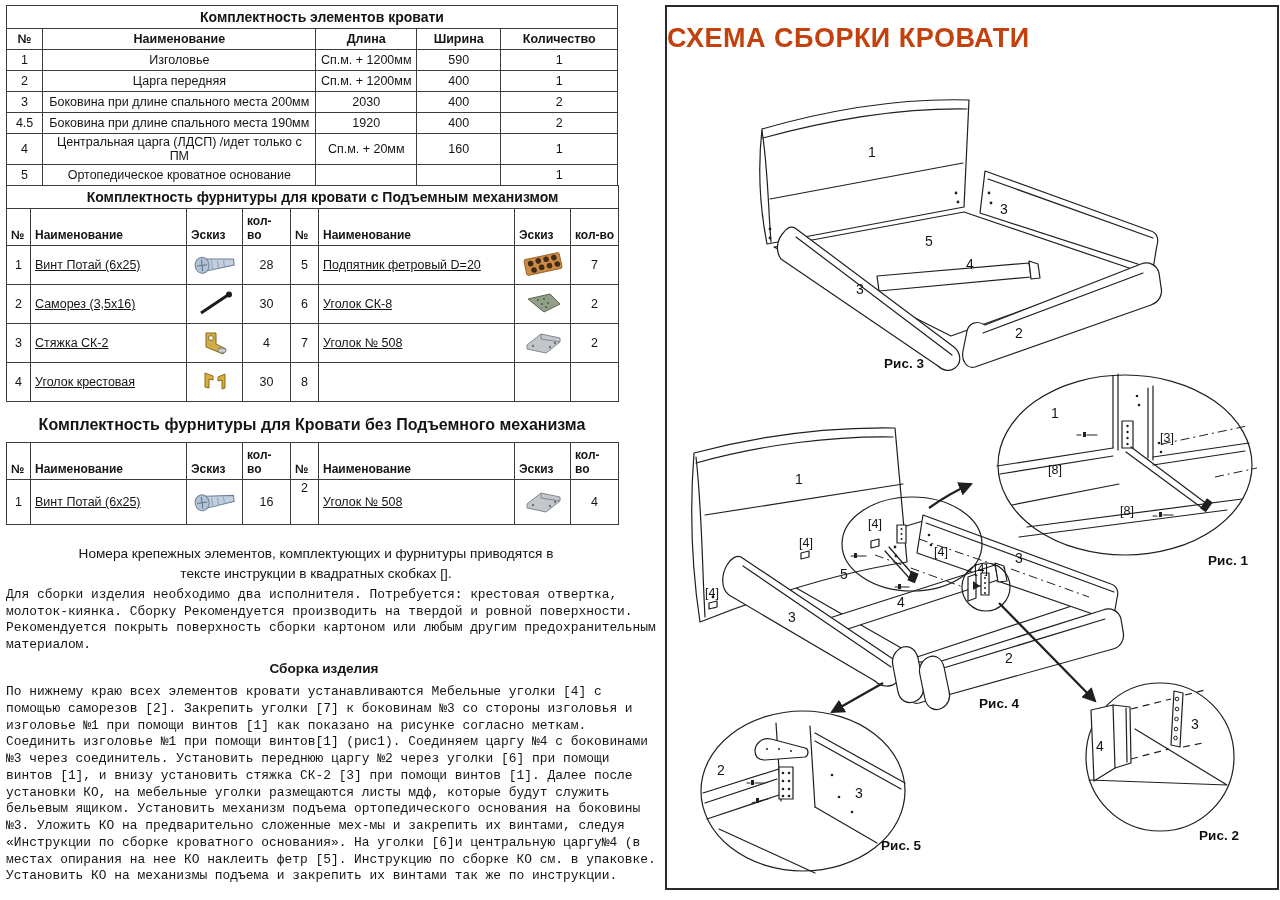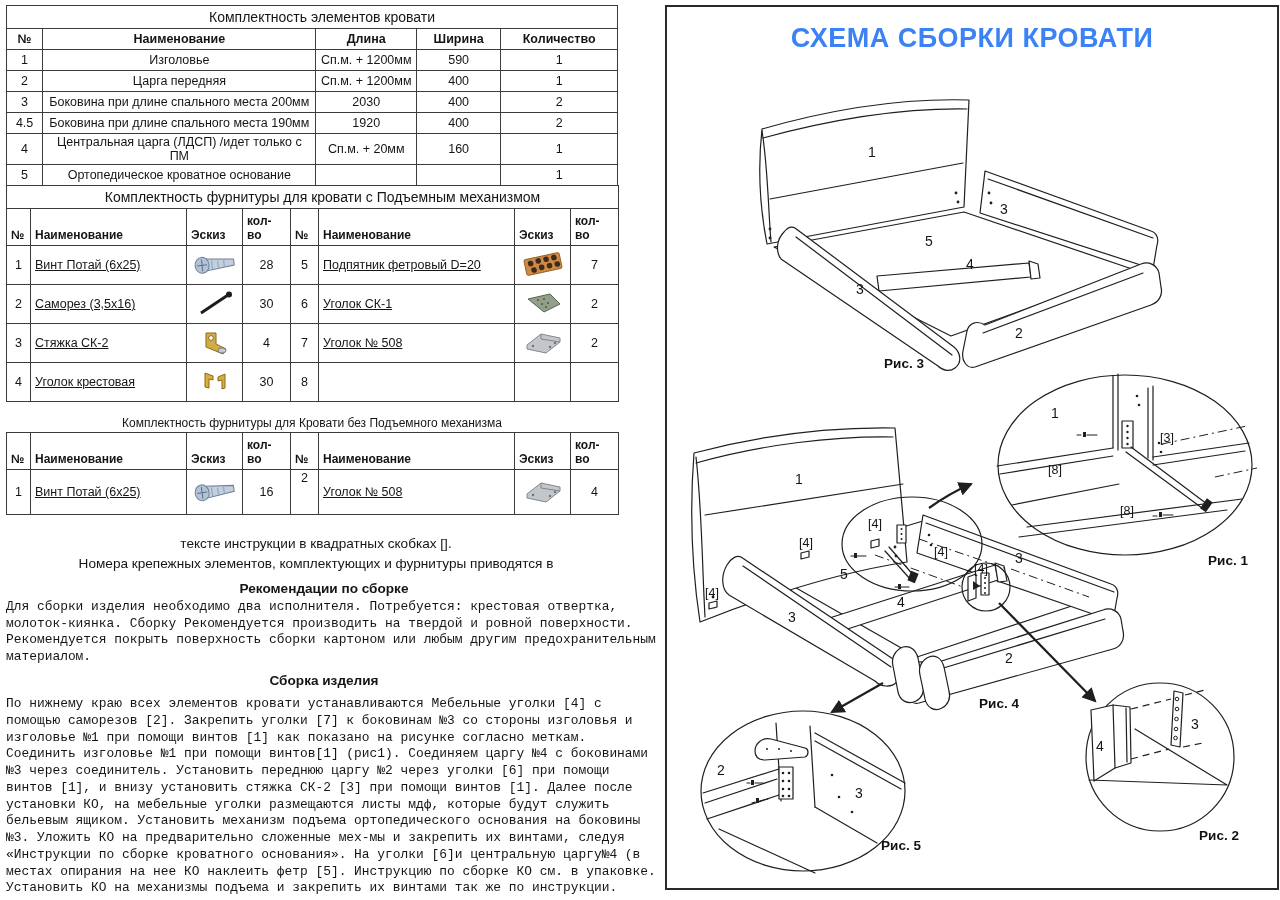--- a/index.html
+++ b/index.html
@@ -4,36 +4,36 @@
 <style>
   html,body{margin:0;padding:0;}
   body{
     width:1280px;height:900px;position:relative;background:#ffffff;
     font-family:"Liberation Sans","DejaVu Sans",sans-serif;color:#151515;overflow:hidden;
   }
   
   .left-col{position:absolute;left:6px;top:5px;width:650px;}
   table.tbl{border-collapse:collapse;width:612px;table-layout:fixed;}
   .tbl td{border:1.3px solid #3c3c3c;padding:1px 4px;font-size:12.5px;text-align:center;vertical-align:middle;overflow:hidden;}
-  .tbl td.ttl{font-weight:normal;font-size:14px;height:20px;padding-left:24px;}
+  .tbl td.ttl{font-weight:bold;font-size:14px;height:20px;padding-left:24px;}
   .t1 td{height:18px;}
   .t1 td.hd{font-weight:bold;}
   .t2 td.hd,.t3 td.hd{font-weight:bold;text-align:left;font-size:12px;height:32px;vertical-align:bottom;padding-bottom:3px;}
   .t2 td.nm,.t3 td.nm{text-align:left;text-decoration:underline;}
   .t2 tr.r td{height:36px;}
   .t3 tr.r td{height:42px;}
-  .t3-title{width:612px;margin:14px 0 2px;text-align:center;font-weight:normal;font-size:12px;}
+  .t3-title{width:612px;margin:14px 0 8px;text-align:center;font-weight:bold;font-size:16px;}
   .notes{width:620px;margin-top:19px;text-align:center;font-size:13.6px;line-height:1.47;}
   .h-center{width:636px;margin-top:7px;text-align:center;font-weight:bold;font-size:13.6px;}
   p.bodytxt{width:650px;margin:3px 0 0 0;font-size:12.9px;line-height:1.3;font-family:Liberation Mono, monospace;}
   .sk{display:inline-block;line-height:0;}
   
   .scheme{position:absolute;left:665px;top:5px;width:610px;height:881px;border:2px solid #2a2a2a;background:#fff;}
-  .scheme-title{position:absolute;left:0;top:16px;width:100%;text-align:center;
-    font-weight:bold;font-size:27px;letter-spacing:.5px;color:#3b82f6;}
+  .scheme-title{position:absolute;left:0;top:16px;width:100%;text-align:left;
+    font-weight:bold;font-size:27px;letter-spacing:.5px;color:#c2410c;}
   .scheme svg{position:absolute;left:0;top:0;}
   .ln{fill:none;stroke:#1f1f1f;stroke-width:1.2;stroke-linejoin:round;stroke-linecap:round;}
   .fw{fill:#ffffff;stroke:#1f1f1f;stroke-width:1.2;stroke-linejoin:round;}
   .dd{fill:none;stroke:#1f1f1f;stroke-width:1;stroke-dasharray:9 4 2 4;}
   .dsh{fill:none;stroke:#1f1f1f;stroke-width:1.2;stroke-dasharray:7 5;}
   .arr{fill:none;stroke:#1f1f1f;stroke-width:2.2;}
   .dot{fill:#1f1f1f;stroke:none;}
   text.lbl{font:14px "Liberation Sans",sans-serif;fill:#151515;}
   text.lbr{font:12.5px "Liberation Sans",sans-serif;fill:#151515;}
   text.cap{font:bold 13.5px "Liberation Sans",sans-serif;fill:#111;}
@@ -167,21 +167,21 @@
     <tr class="r">
       <td>2</td>
       <td class="nm">Саморез (3,5х16)</td>
       <td><span class="sk"><svg width="46" height="26" viewBox="0 0 46 26">
                 <line x1="9" y1="23" x2="36" y2="5" stroke="#1c1c1c" stroke-width="3"></line>
                 <line x1="9" y1="23" x2="13" y2="21" stroke="#1c1c1c" stroke-width="1"></line>
                 <circle cx="37" cy="4.5" r="3" fill="#1c1c1c"></circle>
               </svg></span></td>
       <td>30</td>
       <td>6</td>
-      <td class="nm">Уголок СК-1</td>
+      <td class="nm">Уголок СК-8</td>
       <td><span class="sk"><svg width="46" height="26" viewBox="0 0 46 26">
                 <path d="M 8,9 L 30,4 L 40,14 L 24,22 Z" fill="#93a089" stroke="#59634f"></path>
                 <circle cx="18" cy="10" r="1" fill="#4c564a"></circle>
                 <circle cx="24" cy="9" r="1" fill="#4c564a"></circle>
                 <circle cx="22" cy="14" r="1" fill="#4c564a"></circle>
                 <circle cx="28" cy="13" r="1" fill="#4c564a"></circle>
                 <circle cx="26" cy="17" r="1" fill="#4c564a"></circle>
               </svg></span></td>
       <td>2</td>
     </tr>
@@ -267,25 +267,24 @@
                 <circle cx="13" cy="17" r="1.2" fill="#6e7378"></circle>
                 <circle cx="30" cy="18" r="1.2" fill="#6e7378"></circle>
                 <circle cx="35" cy="14" r="1.2" fill="#6e7378"></circle>
               </svg></span></td>
       <td>4</td>
     </tr>
     </tbody>
   </table>
 
   <div class="notes">
+    <div>Номера крепежных элементов, комплектующих и фурнитуры приводятся в</div>
     <div>тексте инструкции в квадратных скобках [].</div>
-    <div>Номера крепежных элементов, комплектующих и фурнитуры приводятся в</div>
   </div>
 
-  <div class="h-center">Рекомендации по сборке</div>
   <p class="bodytxt">Для сборки изделия необходимо два исполнителя. Потребуется: крестовая отвертка, молоток-киянка. Сборку Рекомендуется производить на твердой и ровной поверхности. Рекомендуется покрыть поверхность сборки картоном или любым другим предохранительным материалом.</p>
 
   <div class="h-center">Сборка изделия</div>
   <p class="bodytxt" style="margin-top:8px">По нижнему краю всех элементов кровати устанавливаются Мебельные уголки [4] с помощью саморезов [2]. Закрепить уголки [7] к боковинам №3 со стороны изголовья и изголовье №1 при помощи винтов [1] как показано на рисунке согласно меткам. Соединить изголовье №1 при помощи винтов[1] (рис1). Соединяем царгу №4 с боковинами №3 через соединитель. Установить переднюю царгу №2 через уголки [6] при помощи винтов [1], и внизу установить стяжка СК-2 [3] при помощи винтов [1]. Далее после установки КО, на мебельные уголки размещаются листы мдф, которые будут служить бельевым ящиком. Установить механизм подъема ортопедического основания на боковины №3. Уложить КО  на предварительно сложенные мех-мы и закрепить их винтами, следуя «Инструкции по сборке кроватного основания». На уголки [6]и центральную царгу№4 (в местах опирания на нее КО наклеить фетр [5]. Инструкцию по сборке КО см. в упаковке. Установить КО на механизмы подъема и закрепить их винтами так же по инструкции.</p>
 
 </div>
 
 <div class="scheme">
   <svg width="606" height="877" viewBox="0 0 606 877">
     <defs>

